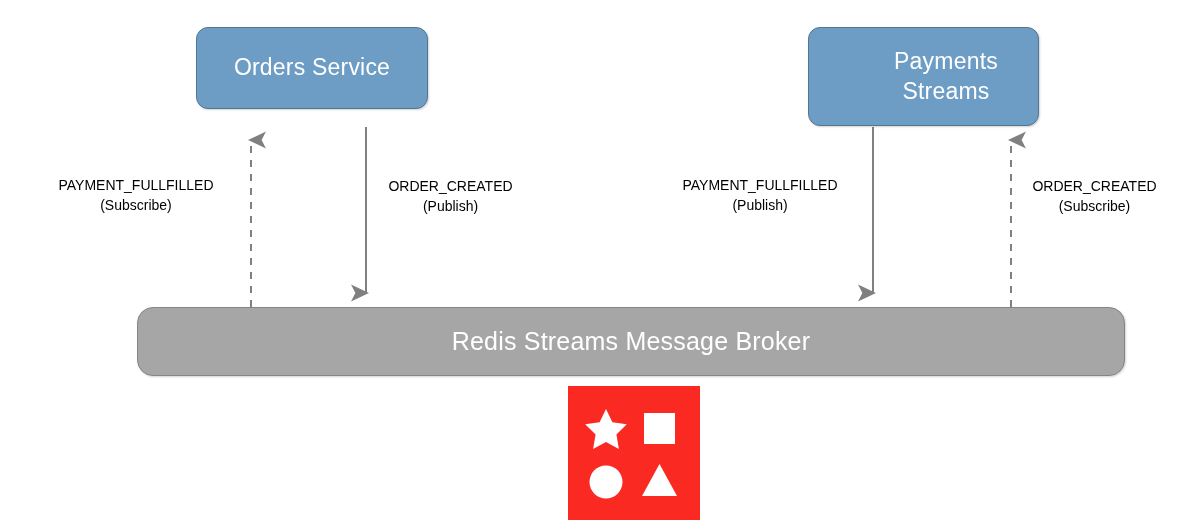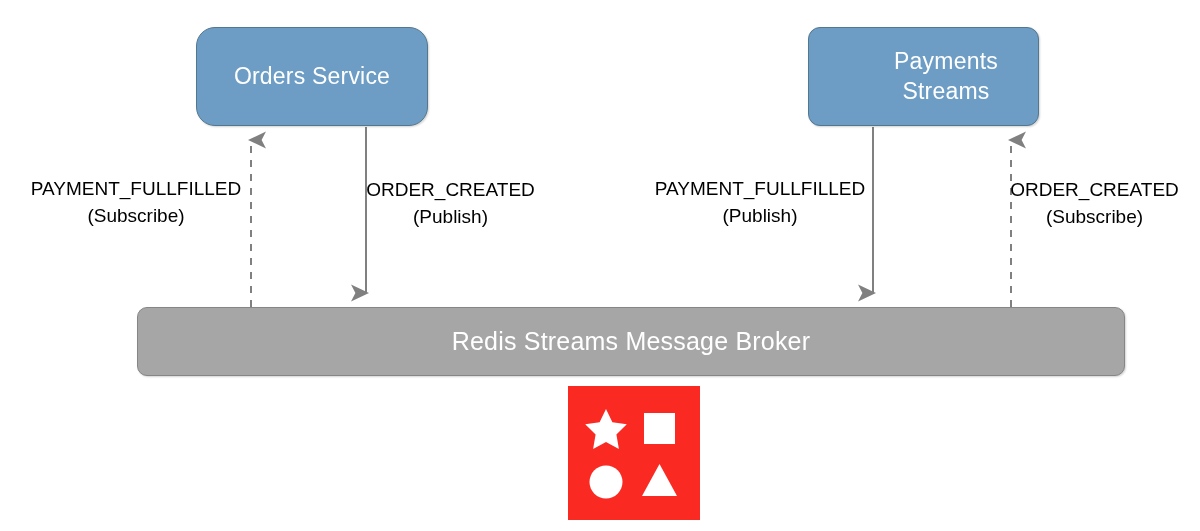--- a/index.html
+++ b/index.html
@@ -32,41 +32,40 @@
     font-size: 23px;
     line-height: 1.28;
     text-align: center;
     letter-spacing: 0.2px;
     box-shadow: 1px 1px 2px rgba(0,0,0,0.18);
   }
   #orders-service {
     left: 196px;
     top: 27px;
     width: 232px;
-    height: 99px;
-    border-radius: 19px;
+    height: 82px;
   }
   #payments-service {
     left: 808px;
     top: 27px;
     width: 231px;
     height: 99px;
     padding-left: 45px;
   }
 
   
   #broker-bar {
     position: absolute;
     left: 137px;
     top: 307px;
     width: 988px;
     height: 69px;
     background: #a6a6a6;
     border: 1px solid #868686;
-    border-radius: 10px;
+    border-radius: 16px;
     box-sizing: border-box;
     display: flex;
     align-items: center;
     justify-content: center;
     color: #ffffff;
     font-size: 25px;
     letter-spacing: 0.2px;
     box-shadow: 1px 1px 2px rgba(0,0,0,0.18);
   }
 
@@ -76,21 +75,21 @@
     left: 0;
     top: 0;
     width: 1200px;
     height: 531px;
     pointer-events: none;
   }
 
   
   .edge-label {
     position: absolute;
-    font-size: 19px;
+    font-size: 14px;
     color: #000000;
     text-align: center;
     line-height: 1.42;
     white-space: nowrap;
   }
   .edge-label .evt { display: block; }
   .edge-label .mode { display: block; }
 
   #label-payment-subscribe { left: 12px;  top: 176px; width: 248px; }
   #label-order-publish     { left: 358px; top: 177px; width: 185px; }

